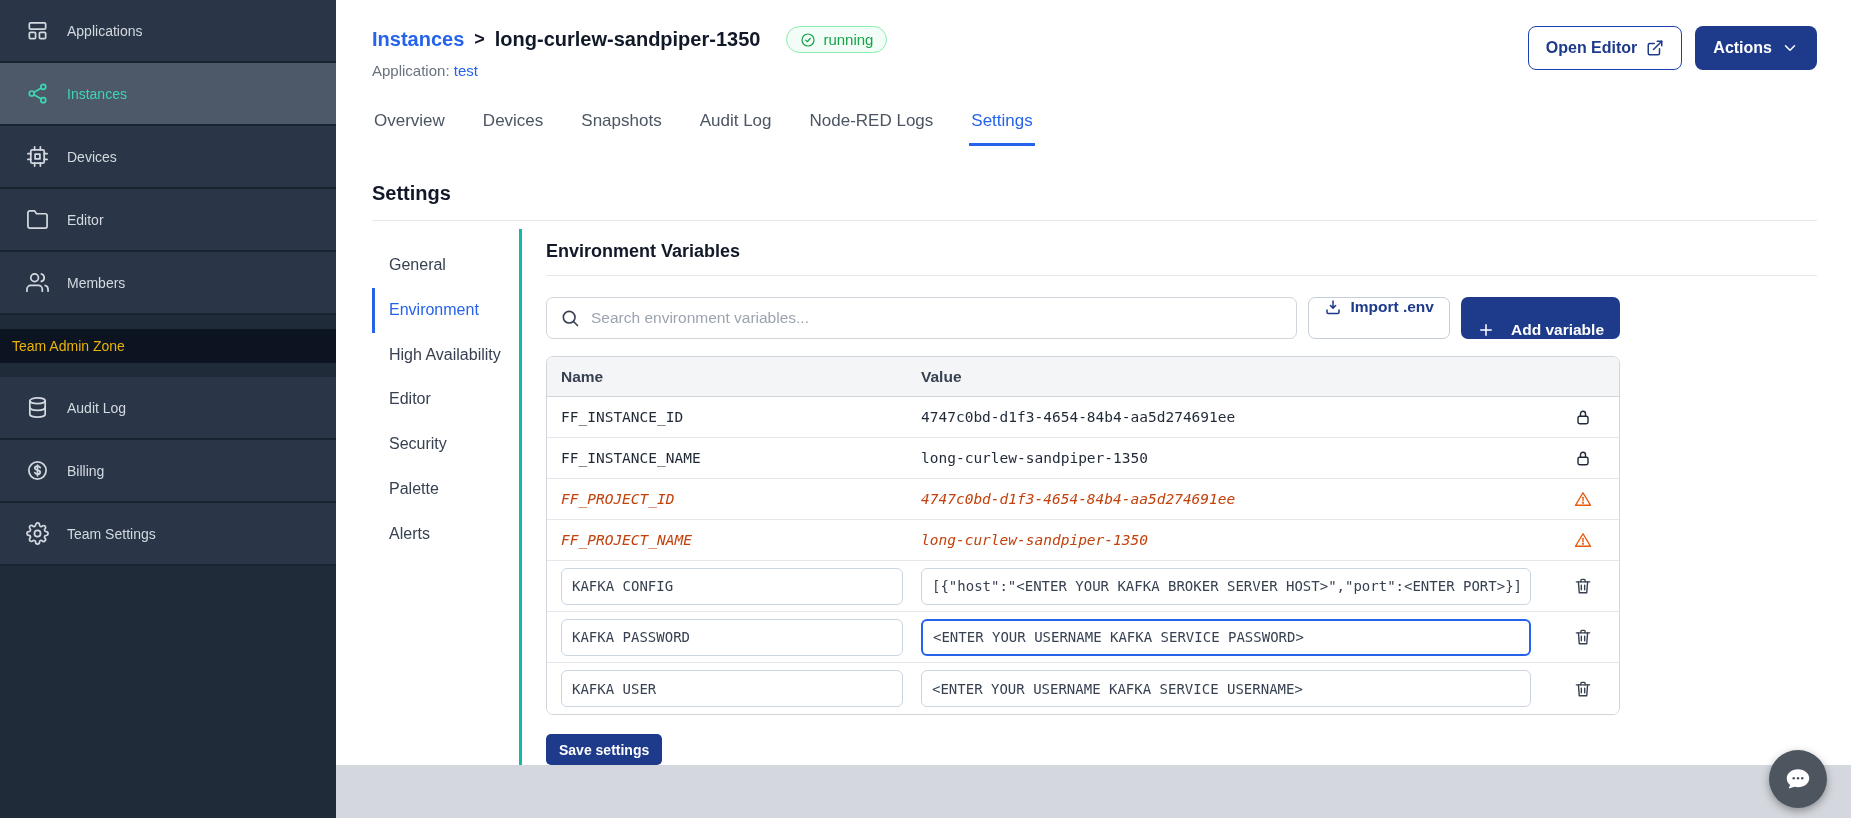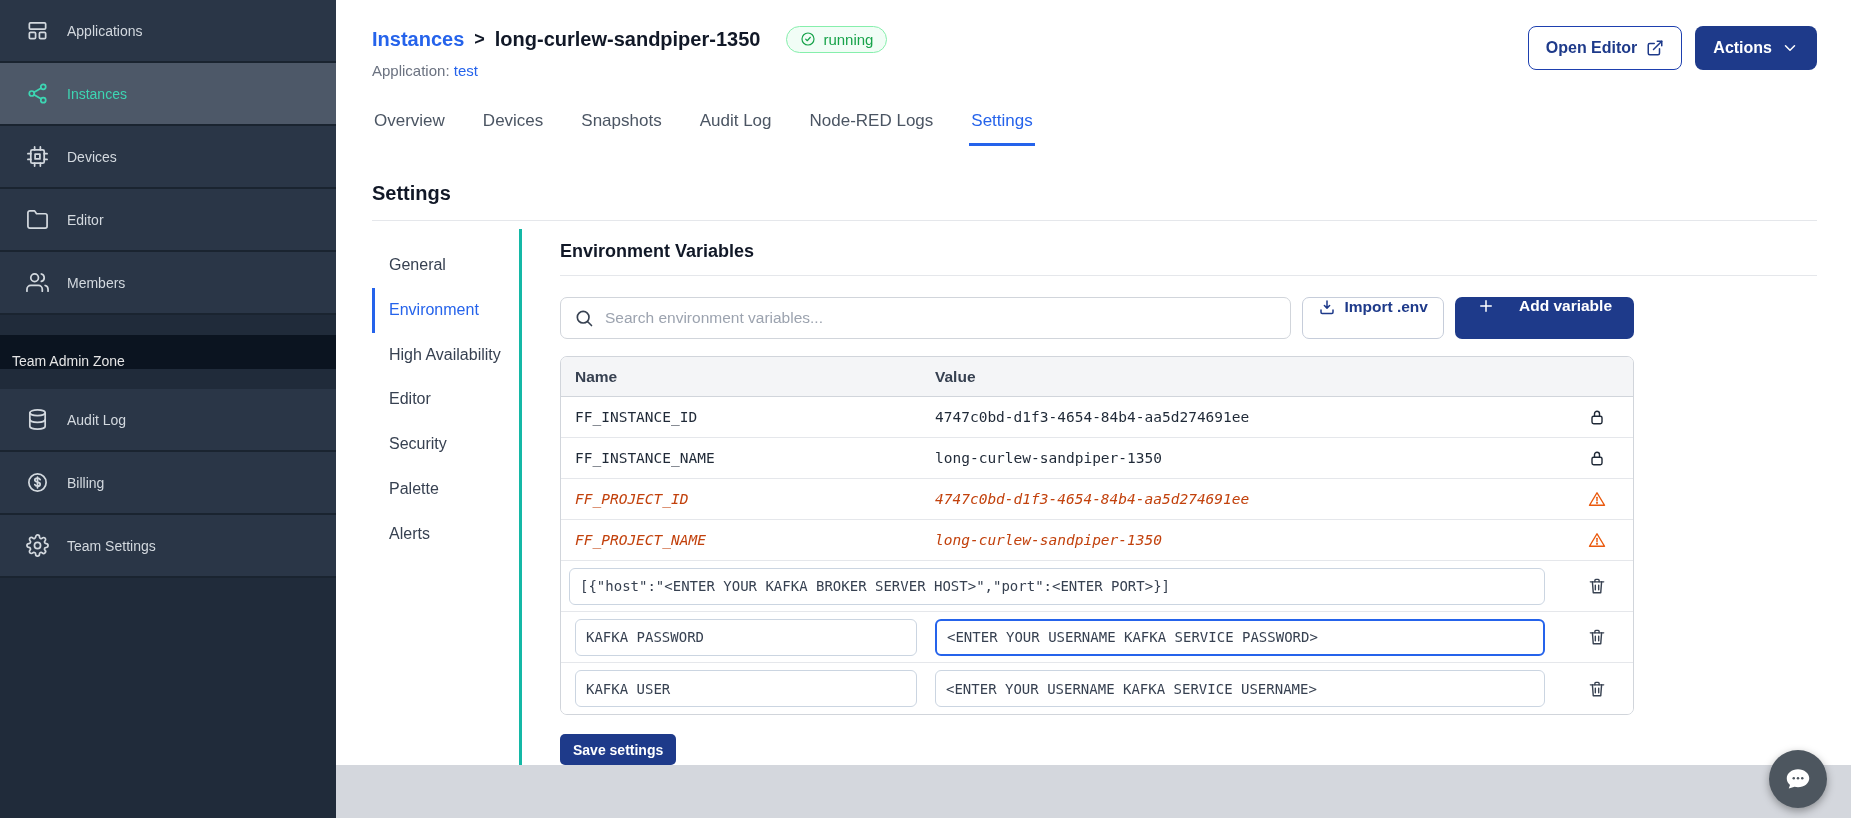--- a/index.html
+++ b/index.html
@@ -6,33 +6,33 @@
   html,body{width:1851px;height:826px}
   body{font-family:"Liberation Sans",sans-serif;background:#fff;overflow:hidden}
   .app{display:flex;height:818px}
 
   
   .sidebar{width:336px;background:#202b3a;flex-shrink:0;display:flex;flex-direction:column}
   .side-item{height:63px;display:flex;align-items:center;gap:18px;padding:0 26px;background:#2a3647;
              border-bottom:2px solid #1a2430;color:#d3d9df;font-size:14px;cursor:pointer;flex-shrink:0}
   .side-item svg{width:23px;height:23px;flex-shrink:0;stroke:currentColor;fill:none;stroke-width:1.8;stroke-linecap:round;stroke-linejoin:round}
   .side-item.active{background:#4d5868;color:#3dd6b3}
-  .admin-band{height:34px;display:flex;align-items:flex-end;padding:0 12px;background:#0b1420;color:#e5e5e5;
-              font-size:14px;margin:20px 0;flex-shrink:0}
+  .admin-band{height:34px;display:flex;align-items:center;padding:0 12px;background:#0b1420;color:#eab308;
+              font-size:14px;margin:14px 0;flex-shrink:0}
 
   
   .main{flex:1;display:flex;flex-direction:column;position:relative;background:#fff;min-width:0}
   .content{padding:26px 34px 0 36px;flex:1}
 
   .header-row{display:flex;justify-content:space-between;align-items:flex-start}
   .crumbs{display:flex;align-items:center;gap:10px}
   .crumb-link{color:#2563eb;font-weight:700;font-size:20px;cursor:pointer}
   .crumb-sep{color:#111827;font-weight:700;font-size:18px}
   .page-title{color:#111827;font-weight:700;font-size:20px}
-  .badge{display:inline-flex;align-items:flex-start;gap:7px;margin-left:16px;padding:4px 13px;
+  .badge{display:inline-flex;align-items:flex-end;gap:7px;margin-left:16px;padding:4px 13px;
          border:1px solid #86efac;background:#f1fdf6;color:#17a34a;border-radius:999px;font-size:15px}
   .badge svg{width:16px;height:16px;stroke:#17a34a;fill:none;stroke-width:1.8;stroke-linecap:round;stroke-linejoin:round}
   .app-line{margin-top:9px;font-size:15px;color:#6b7280}
   .app-line .app-link{color:#2563eb;cursor:pointer}
   .header-actions{display:flex;gap:13px}
   .btn-outline{display:inline-flex;gap:9px;align-items:center;height:44px;padding:0 17px;border:1.5px solid #1e40af;
                border-radius:8px;background:#fff;color:#1e3a8a;font-weight:700;font-size:16px;cursor:pointer}
   .btn-primary{display:inline-flex;gap:9px;align-items:center;height:44px;padding:0 18px;border:none;
                border-radius:8px;background:#1e3a8a;color:#fff;font-weight:700;font-size:16px;cursor:pointer}
   .btn-outline svg,.btn-primary svg{width:18px;height:18px;stroke:currentColor;fill:none;stroke-width:2;stroke-linecap:round;stroke-linejoin:round}
@@ -41,32 +41,32 @@
   .tab{font-size:17px;color:#4b5563;padding:6px 2px 12px;cursor:pointer;border-bottom:3px solid transparent}
   .tab.active{color:#2563eb;border-bottom-color:#2563eb;font-weight:500}
 
   .section-title{margin-top:36px;font-size:20px;font-weight:700;color:#111827}
   .hr{height:1px;background:#e5e7eb;margin-top:15px}
 
   .settings-body{display:flex;margin-top:8px}
   .subnav{width:150px;border-right:3px solid #14b8a6;padding-top:14px;min-height:450px;flex-shrink:0}
   .subnav-item{padding:12px 8px 12px 14px;border-left:3px solid transparent;font-size:16px;color:#374151;cursor:pointer;line-height:1.3}
   .subnav-item.active{color:#2563eb;border-left-color:#2563eb}
-  .panel{flex:1;margin-left:38px;padding-top:12px;min-width:0}
+  .panel{flex:1;margin-left:24px;padding-top:12px;min-width:0}
   .panel-title{font-size:18px;font-weight:700;color:#111827}
   .panel .hr{margin-top:13px}
 
   .toolbar{display:flex;gap:11px;margin-top:21px;width:1074px}
   .search-box{flex:1;display:flex;align-items:center;gap:11px;height:42px;border:1px solid #d1d5db;border-radius:7px;padding:0 13px;background:#fff}
   .search-box svg{width:20px;height:20px;stroke:#374151;fill:none;stroke-width:2;stroke-linecap:round;flex-shrink:0}
   .search-box input{border:none;outline:none;flex:1;font-size:15.5px;color:#374151;background:transparent}
   .search-box input::placeholder{color:#9ca3af}
   .btn-sm-outline{display:inline-flex;gap:8px;height:42px;padding:0 15px;border:1px solid #c6cdda;
                   border-radius:7px;background:#fff;color:#1e3a8a;font-weight:700;font-size:15.5px;cursor:pointer}
-  .btn-sm-primary{display:inline-flex;align-items:flex-start;gap:24px;height:42px;padding:0 22px;border:none;border-radius:7px;
+  .btn-sm-primary{display:inline-flex;align-items:flex-end;gap:16px;height:42px;padding:0 16px;border:none;border-radius:7px;
                   background:#1e3a8a;color:#fff;font-weight:700;font-size:15.5px;cursor:pointer}
   .btn-sm-outline svg,.btn-sm-primary svg{width:18px;height:18px;stroke:currentColor;fill:none;stroke-width:2;stroke-linecap:round;stroke-linejoin:round}
 
   .env-table{width:1074px;margin-top:17px;border:1px solid #d1d5db;border-radius:7px;overflow:hidden;background:#fff}
   .thead{display:flex;height:40px;background:#f4f5f7;border-bottom:1px solid #d1d5db;
          font-size:15.5px;font-weight:700;color:#374151}
   .trow{display:flex;align-items:center;min-height:41px;border-bottom:1px solid #e5e7eb;background:#fff}
   .trow:last-child{border-bottom:none}
   .trow.tall{min-height:51px}
   .cell-name{width:366px;padding-left:14px;display:flex;align-items:center;flex-shrink:0}
@@ -326,20 +326,23 @@
               <div class="cell-icon">
                   <svg class="row-icon warn" viewBox="0 0 24 24">
                     <path d="M12 4.5L21 19.5H3z"></path>
                     <line x1="12" y1="10" x2="12" y2="14"></line>
                     <circle cx="12" cy="16.6" r="0.5"></circle>
                   </svg>
                 </div>
             </div>
 
             <div class="trow tall">
+              <div class="cell-name">
+                  <input class="mono-input" type="text" value="KAFKA_CONFIG" style="">
+                </div>
               <div class="cell-value">
                   <input class="mono-input" type="text" value="[{&quot;host&quot;:&quot;&lt;ENTER YOUR KAFKA BROKER SERVER HOST&gt;&quot;,&quot;port&quot;:&lt;ENTER PORT&gt;}]" style="">
                 </div>
               <div class="cell-icon">
                   <button class="icon-btn">
                     <svg viewBox="0 0 24 24">
                       <path d="M4 7h16"></path>
                       <path d="M9.5 7V5a1 1 0 0 1 1-1h3a1 1 0 0 1 1 1v2"></path>
                       <path d="M6.5 7l1 13h9l1-13"></path>
                       <path d="M10 11v5.5M14 11v5.5"></path>

